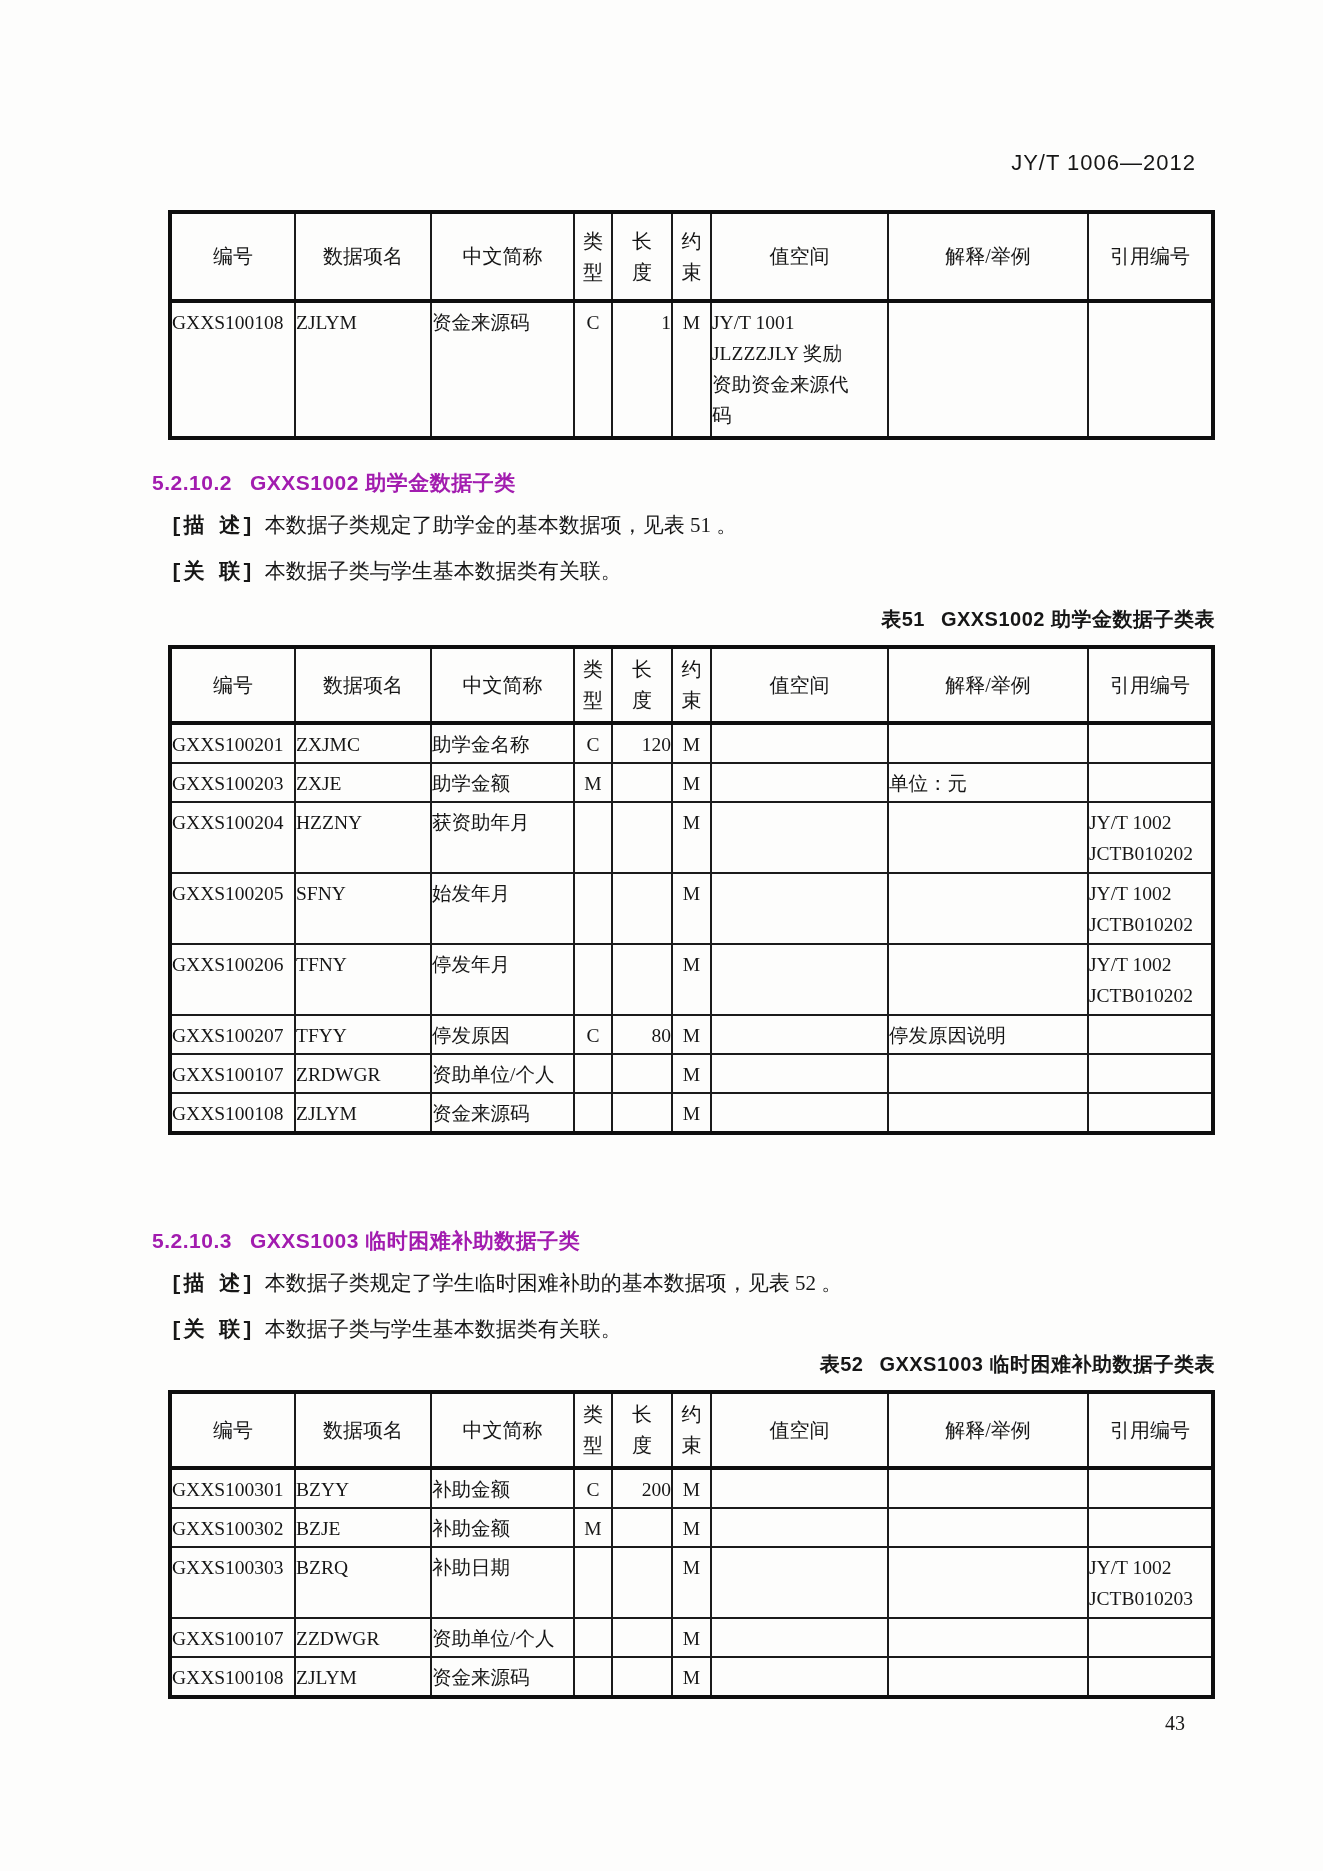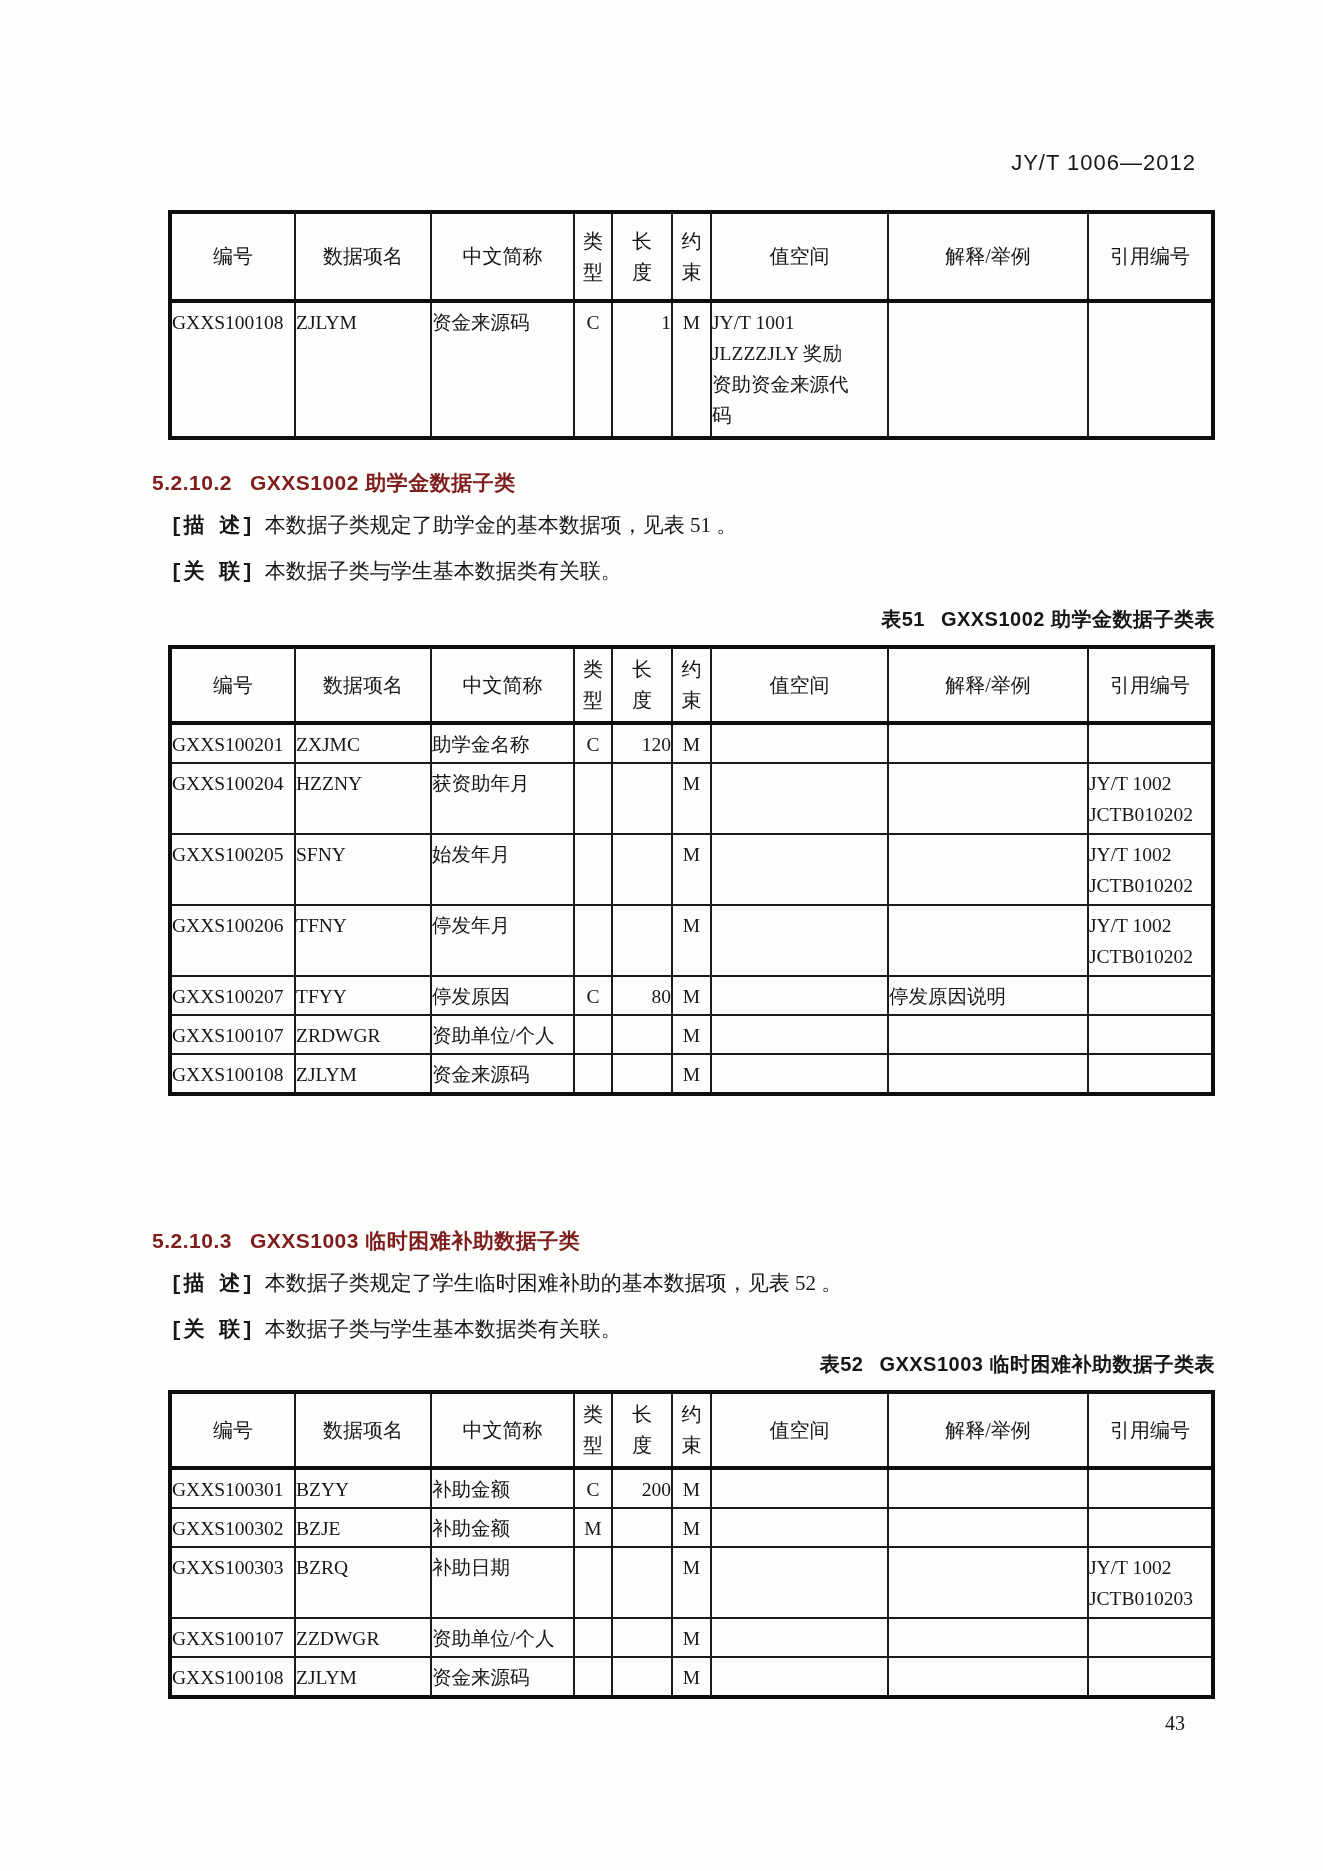--- a/index.html
+++ b/index.html
@@ -60,21 +60,21 @@
   td.c-type{text-align:center;}
   td.c-len{text-align:right;padding-right:10px;}
   td.c-cons{text-align:center;}
   td.c-vs{padding-left:14px;}
   td.c-ex{padding-left:14px;}
   td.c-ref{padding-left:8px;}
   
   .sec-heading{
     position:absolute;left:152px;
     font-family:"Liberation Sans","DejaVu Sans",sans-serif;
-    font-weight:bold;font-size:21px;color:#7f1d1d;
+    font-weight:bold;font-size:21px;color:#a21caf;
     letter-spacing:0.5px;
     text-align:center;
   }
   .sec-heading .sec-num{margin-right:18px;}
   .desc{
     position:absolute;left:170px;width:1027px;
     font-size:21px;line-height:45px;
   }
   .desc-label{
     font-family:Liberation Mono, monospace;
@@ -216,20 +216,31 @@
           <td class="c-code">GXXS100201</td>
           <td class="c-name">ZXJMC</td>
           <td class="c-cn">助学金名称</td>
           <td class="c-type">C</td>
           <td class="c-len">120</td>
           <td class="c-cons">M</td>
           <td class="c-vs"></td>
           <td class="c-ex"></td>
           <td class="c-ref"></td>
         </tr>
+        <tr class="h1">
+          <td class="c-code">GXXS100203</td>
+          <td class="c-name">ZXJE</td>
+          <td class="c-cn">助学金额</td>
+          <td class="c-type">M</td>
+          <td class="c-len"></td>
+          <td class="c-cons">M</td>
+          <td class="c-vs"></td>
+          <td class="c-ex">单位：元</td>
+          <td class="c-ref"></td>
+        </tr>
         <tr class="h2">
           <td class="c-code">GXXS100204</td>
           <td class="c-name">HZZNY</td>
           <td class="c-cn">获资助年月</td>
           <td class="c-type"></td>
           <td class="c-len"></td>
           <td class="c-cons">M</td>
           <td class="c-vs"></td>
           <td class="c-ex"></td>
           <td class="c-ref">

